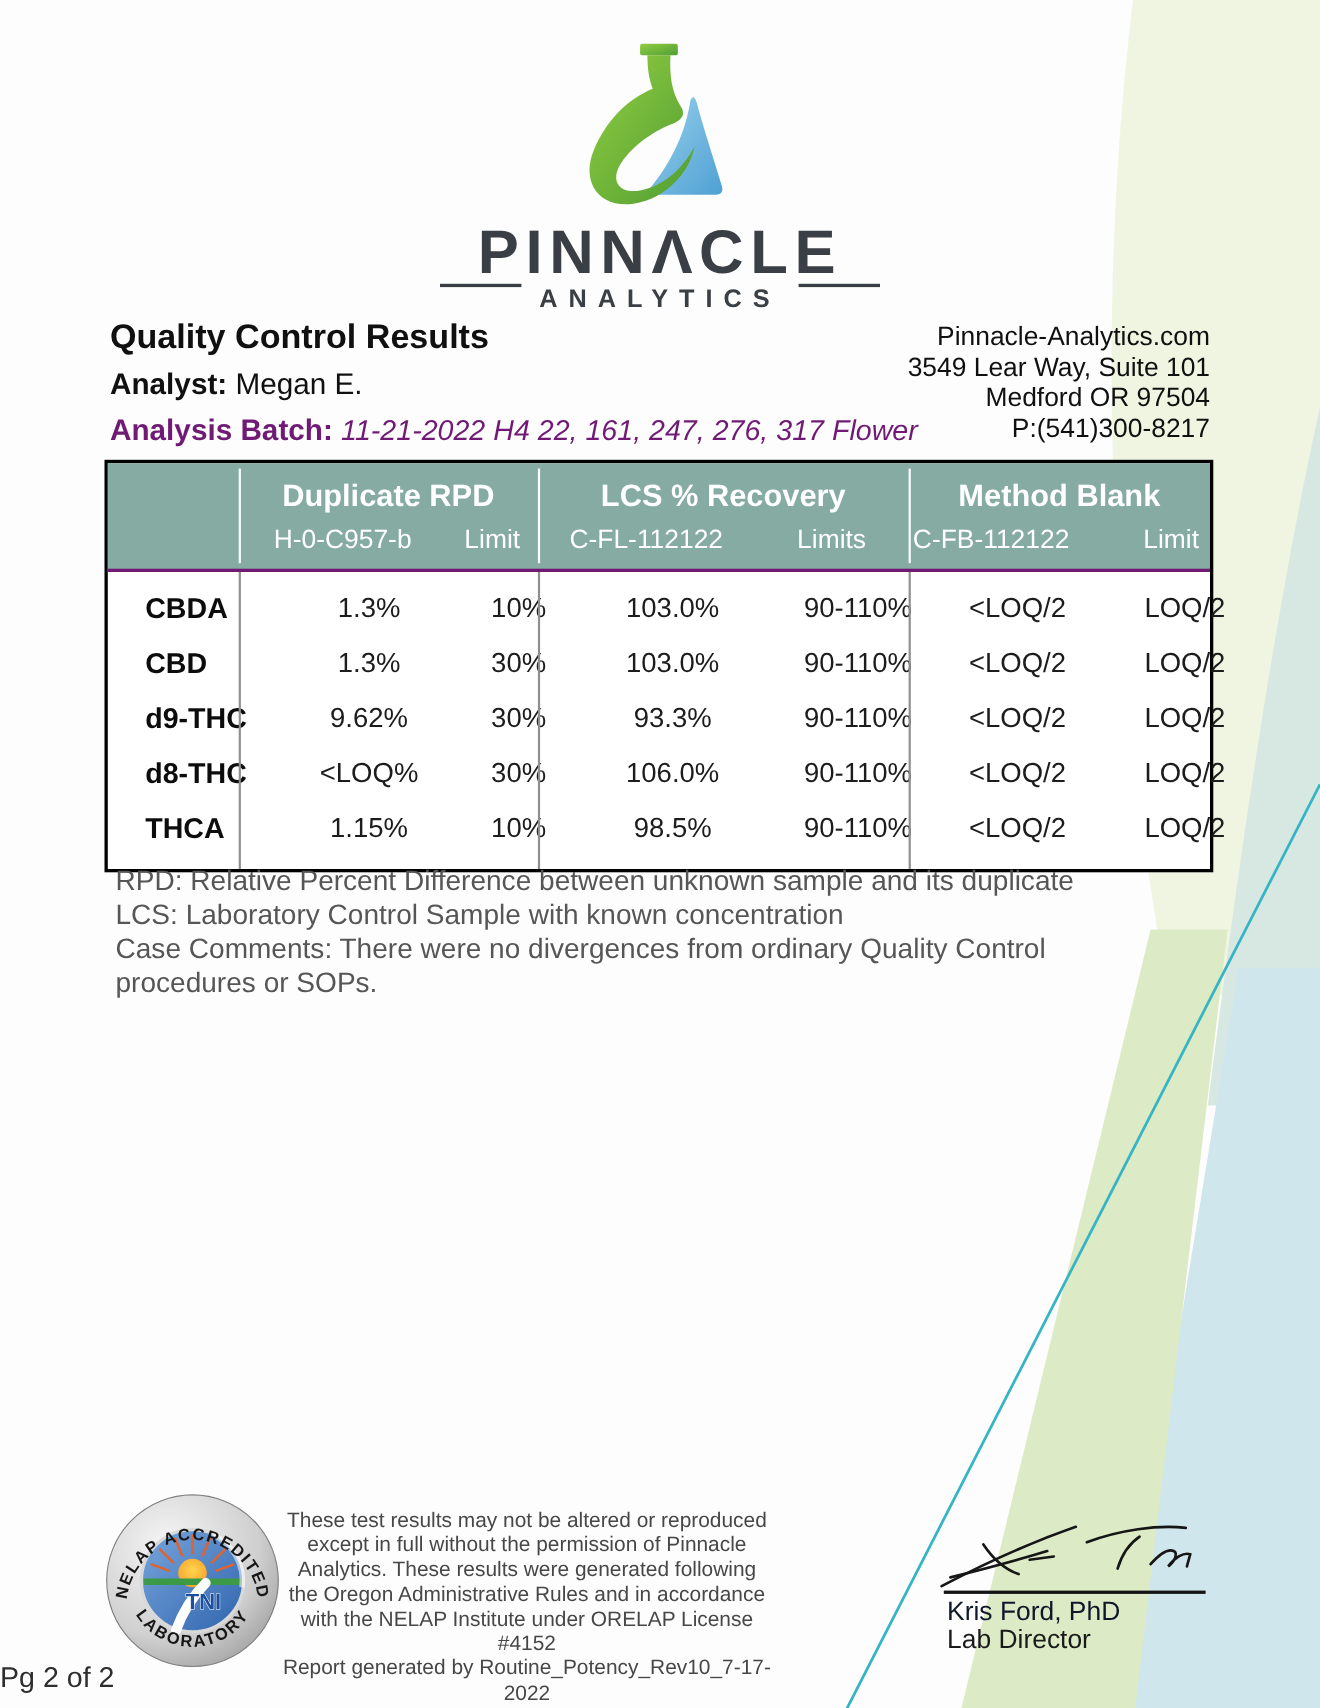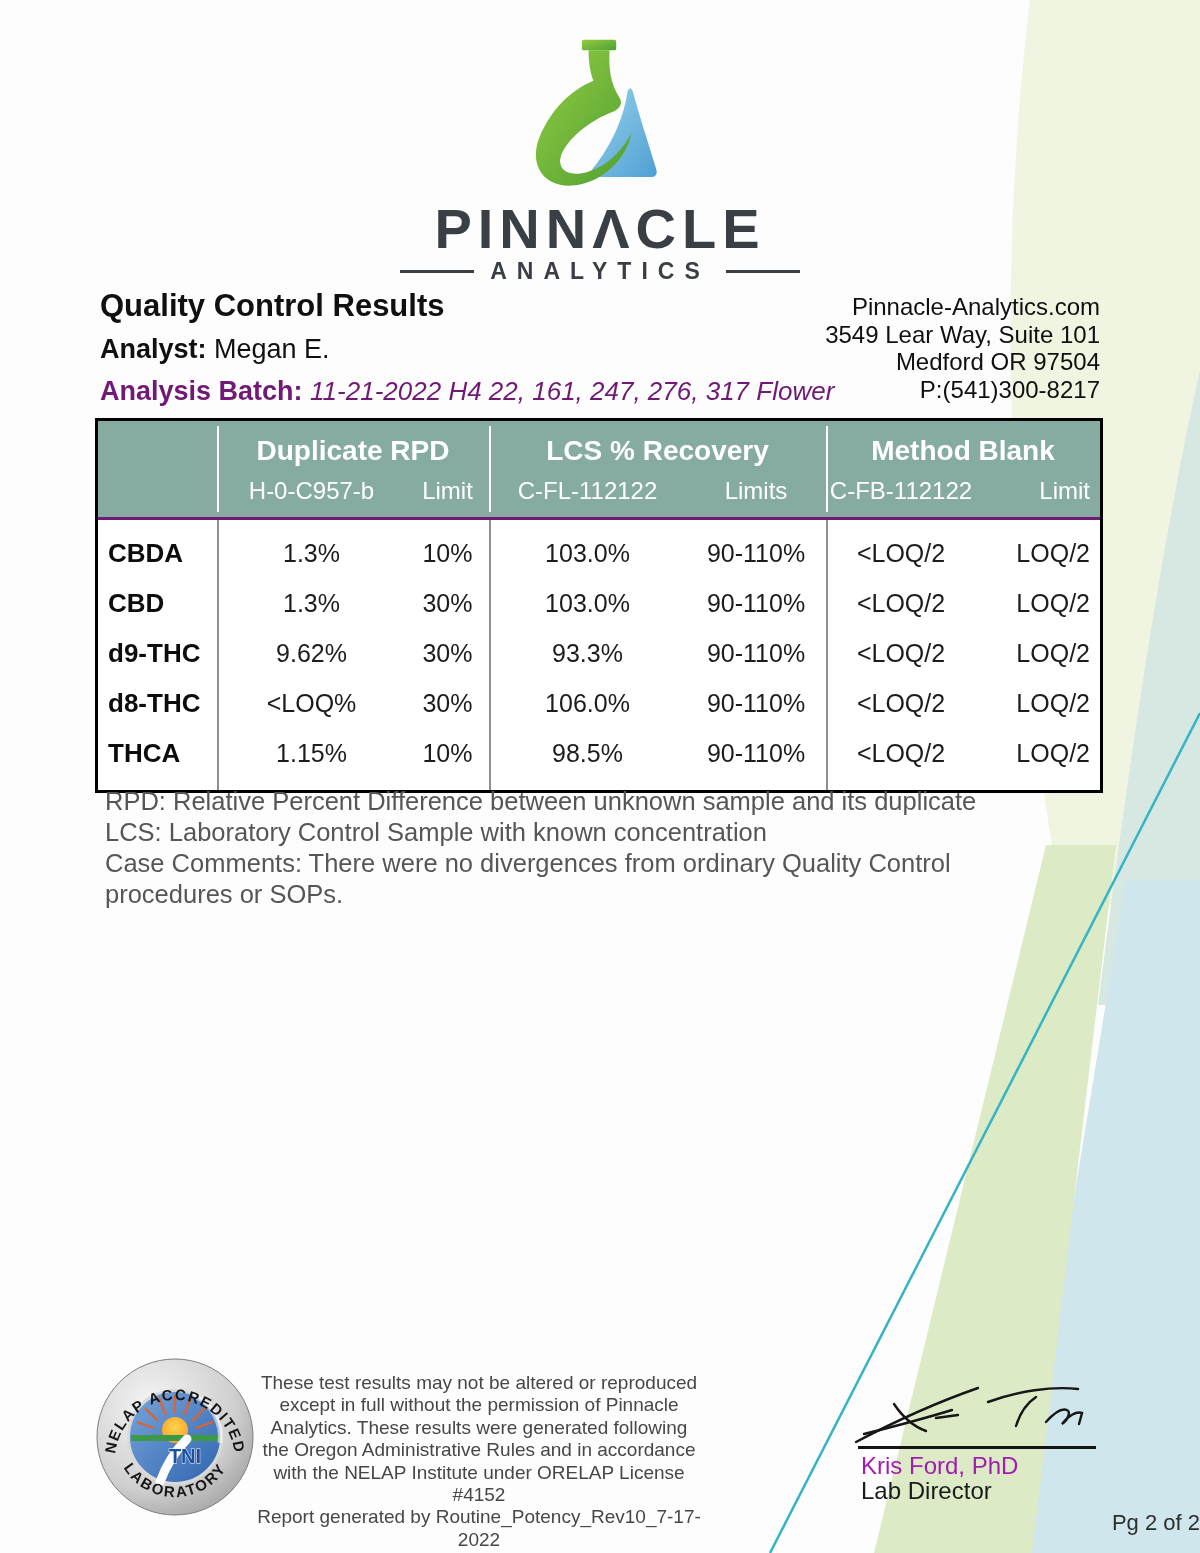--- a/index.html
+++ b/index.html
@@ -8,21 +8,21 @@
     font-family:"Liberation Sans",sans-serif;overflow:hidden;margin:0 auto;
   }
   .bg{position:absolute;inset:0;pointer-events:none;}
   .content{position:absolute;inset:0;}
 
   
   .logo-flask{position:absolute;left:505px;top:36px;width:190px;height:162px;}
   .brand{position:absolute;left:0;top:196px;width:1200px;text-align:center;
     font-size:56px;font-weight:700;letter-spacing:6px;color:#3a3f45;}
   .tagline-row{position:absolute;left:0;top:258px;width:1200px;display:flex;
-    align-items:center;justify-content:center;gap:16px;}
+    justify-content:center;gap:16px;}
   .tagline-line{width:74px;height:3px;background:#3a3f45;}
   .tagline{font-size:23px;font-weight:600;letter-spacing:10px;color:#3a3f45;}
 
   
   .title{position:absolute;left:100px;top:288px;font-size:31px;font-weight:700;color:#101010;}
   .analyst-line{position:absolute;left:100px;top:334px;font-size:27px;color:#101010;}
   .analyst-line b{font-weight:700;}
   .batch-line{position:absolute;left:100px;top:376px;font-size:27px;color:#701a75;}
   .batch-line .val{font-style:italic;font-weight:400;font-size:26px;}
   .contact{position:absolute;right:100px;top:293px;text-align:right;font-size:24px;
@@ -34,37 +34,37 @@
   .qc-head{position:relative;background:#85aba3;border-bottom:3px solid #701a75;
     color:#fff;padding:8px 0 10px 0;}
   .qc-grid{display:grid;grid-template-columns:119px 189px 83px 197px 140px 150px 124px;}
   .qc-head-groups{display:grid;grid-template-columns:119px 272px 337px 274px;}
   .g-title{text-align:center;font-size:28px;font-weight:700;padding:6px 0 4px 0;}
   .sub{text-align:center;font-size:24px;padding:6px 0 2px 0;}
   .sub.right{text-align:right;padding-right:10px;}
   .hd-div{position:absolute;top:5px;bottom:5px;width:2px;background:#fff;}
   .qc-body{position:relative;padding:8px 0 12px 0;}
   .bd-div{position:absolute;top:0;bottom:0;width:2px;background:#8f8f8f;}
-  .qc-row{height:50px;align-items:center;}
+  .qc-row{height:50px;align-items:center;padding-left:24px;}
   .cell{font-size:25px;color:#1c1c1c;text-align:center;align-self:center;}
   .cell.analyte{font-weight:700;font-size:26px;text-align:left;padding-left:10px;color:#0c0c0c;}
   .cell.right{text-align:right;padding-right:10px;}
 
   
   .notes{position:absolute;left:105px;top:786px;font-size:25.5px;line-height:31px;color:#565656;}
 
   
   .seal{position:absolute;left:95px;top:1356px;width:160px;height:162px;}
   .disclaimer{position:absolute;left:246px;top:1372px;width:466px;text-align:center;
     font-size:19px;line-height:22.4px;color:#474747;}
-  .pg{position:absolute;left:0;top:1510px;width:1200px;text-align:right;
-    font-size:22px;color:#2e2e2e;}
+  .pg{position:absolute;left:0;top:1510px;width:1200px;text-align:left;
+    font-size:26px;color:#2e2e2e;}
   .sig-scribble{position:absolute;left:848px;top:1378px;width:250px;height:72px;}
   .sig-line{position:absolute;left:858px;top:1446px;width:238px;height:3px;background:#141414;}
-  .sig-name{position:absolute;left:861px;top:1452px;font-size:24px;color:#a21caf;}
+  .sig-name{position:absolute;left:861px;top:1452px;font-size:24px;color:#0f172a;}
   .sig-role{position:absolute;left:861px;top:1477px;font-size:24px;color:#1a1a1a;}
 </style>
 </head>
 <body>
 
 <div class="page">
 
   <svg class="bg" width="1200" height="1553" viewBox="0 0 1200 1553">
     <path d="M1030 0 L1200 0 L1200 905 L1062 905 C1008 600 995 290 1030 0 Z" fill="#eff5e0"></path>
     <path d="M1200 370 L1200 1005 L1098 1005 C1125 790 1158 560 1200 370 Z" fill="#d7e8e2"></path>

